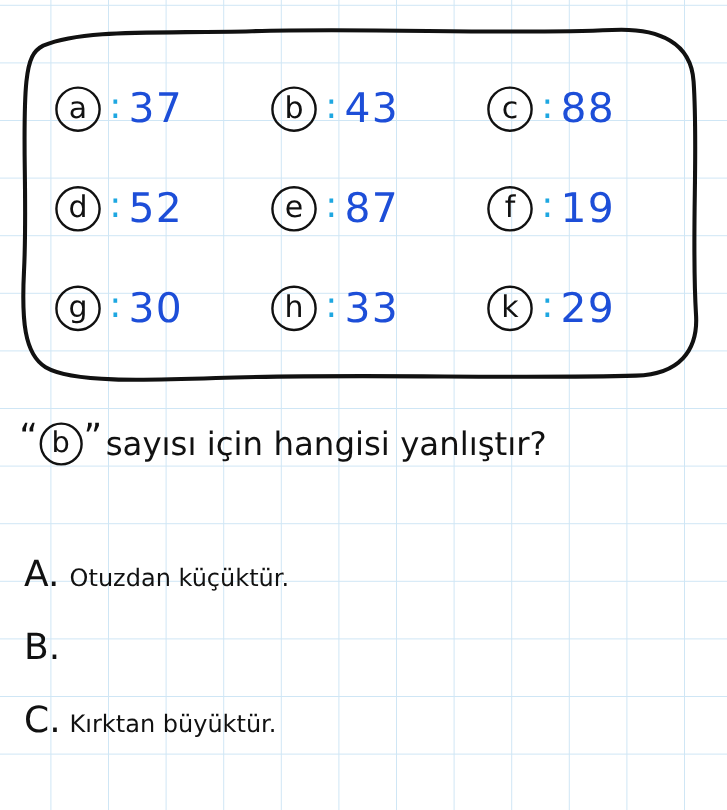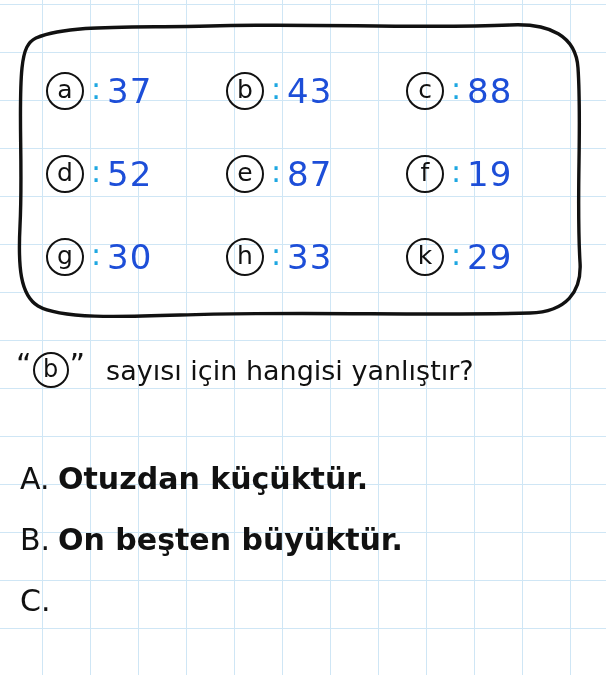--- a/index.html
+++ b/index.html
@@ -123,21 +123,21 @@
     font-size: 24px;
     line-height: 1;
     color: #111;
     box-sizing: border-box;
     margin: 0 1px;
     padding-bottom: 3px;
   }
   #question-text {
     font-size: 27px;
     color: #111;
-    margin-left: 21px;
+    margin-left: 3px;
     line-height: 1;
   }
 
   
   #options {
     position: absolute;
     left: 20px;
     top: 462px;
     width: 560px;
   }
@@ -148,24 +148,23 @@
     white-space: nowrap;
   }
   .opt-letter {
     font-size: 30px;
     color: #111;
     width: 38px;
     flex: none;
     line-height: 1.1;
   }
   .opt-text {
-    font-size: 30px;
+    font-size: 20px;
     color: #111;
     line-height: 1.1;
-    font-weight: bold;
   }
 </style>
 </head>
 <body>
 
 <div id="grid-bg"></div>
 
 <div id="content">
 
   <div id="value-box">
@@ -239,20 +238,20 @@
     <span id="question-text">sayısı için hangisi yanlıştır?</span>
   </div>
 
   <div id="options">
     <div class="option">
       <span class="opt-letter">A.</span>
       <span class="opt-text">Otuzdan küçüktür.</span>
     </div>
     <div class="option">
       <span class="opt-letter">B.</span>
-      <span class="opt-text">On beşten büyüktür.</span>
     </div>
     <div class="option">
       <span class="opt-letter">C.</span>
+      <span class="opt-text">Kırktan büyüktür.</span>
     </div>
   </div>
 
 </div>
 
 </body></html>

